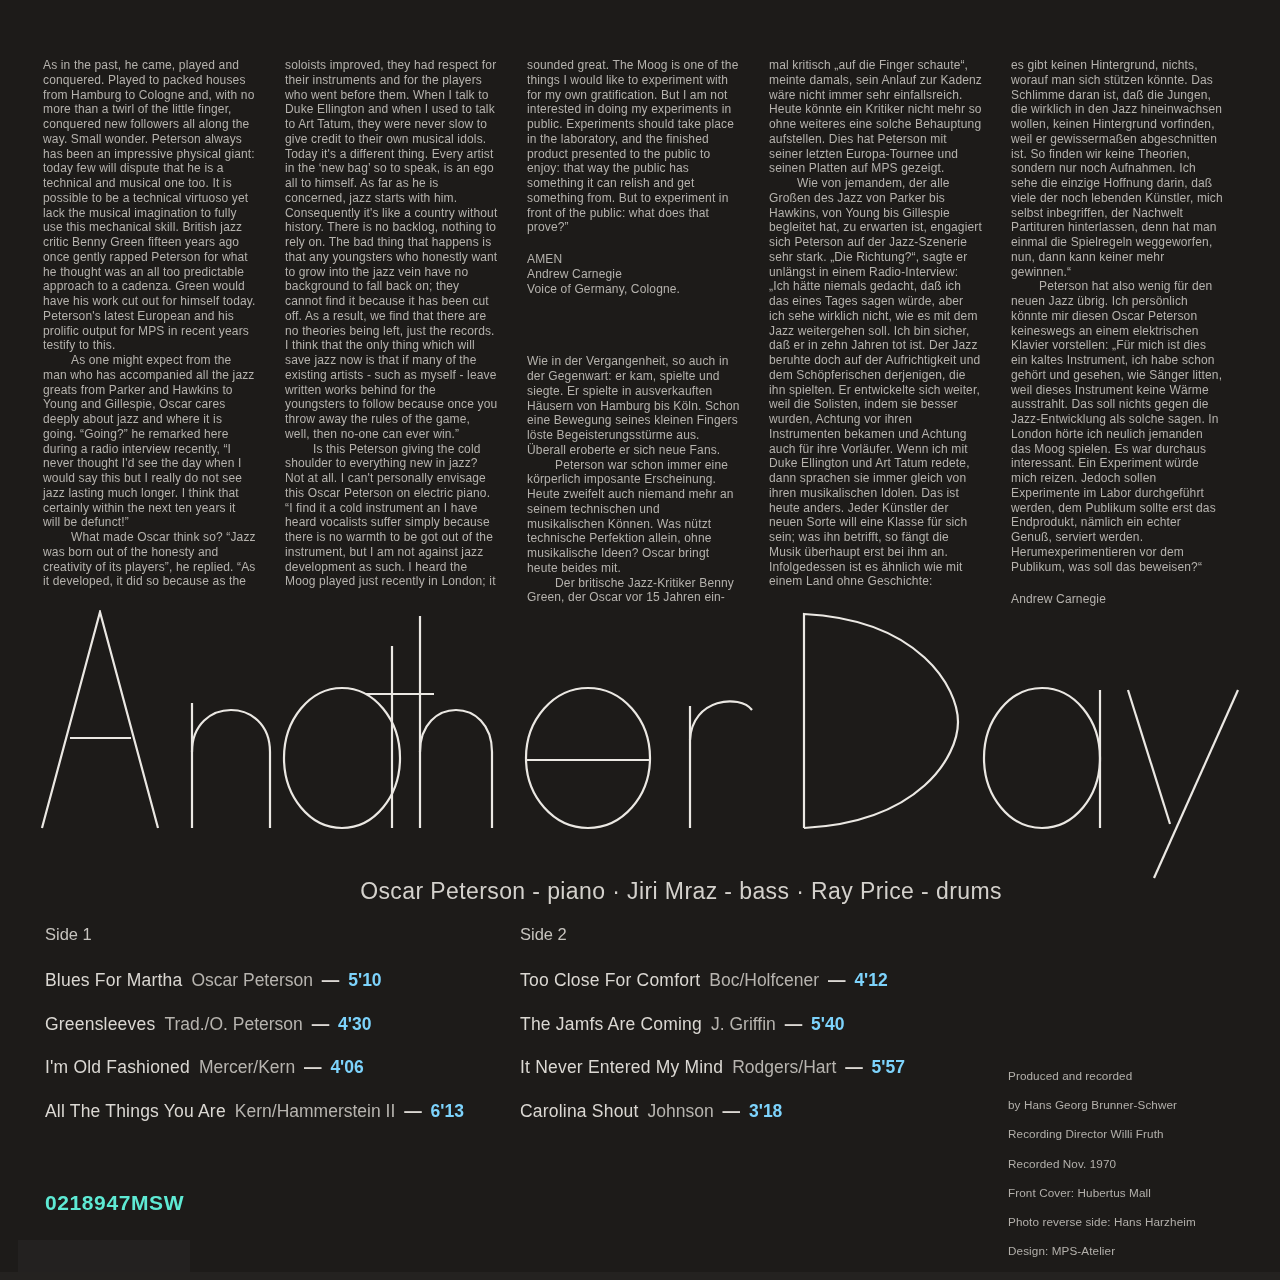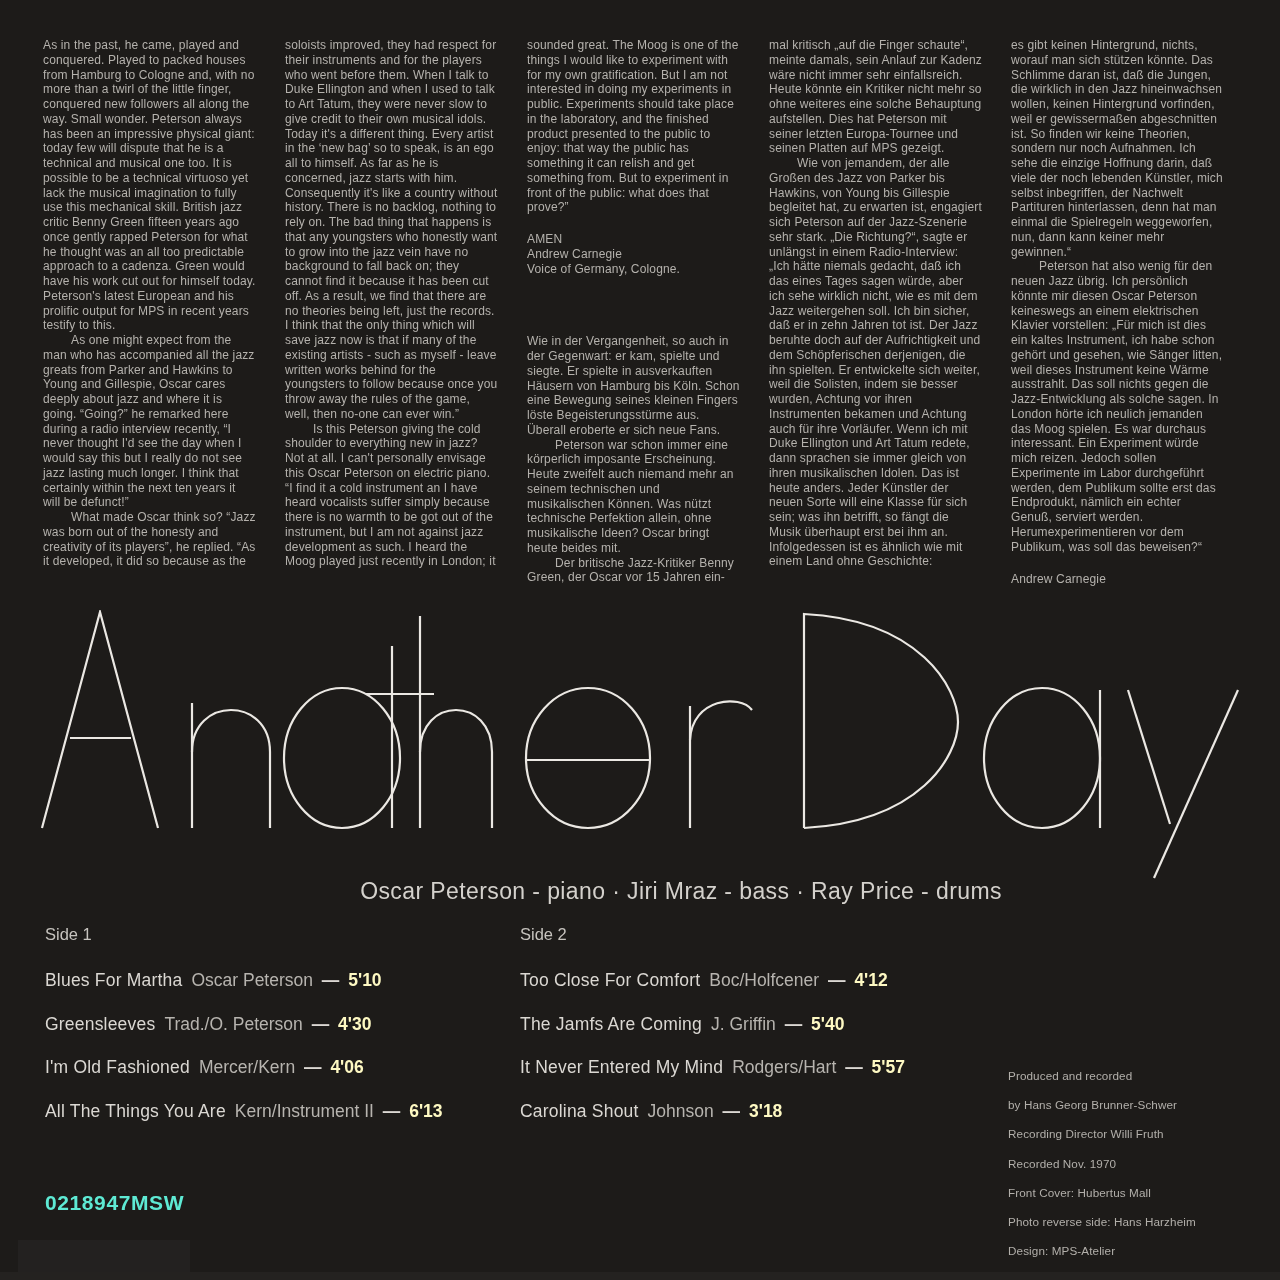--- a/index.html
+++ b/index.html
@@ -12,21 +12,21 @@
   .sleeve::after{
     content:"";position:absolute;left:0;bottom:0;width:100%;height:8px;
     background:#242220;pointer-events:none;
   }
   .bl-patch{position:absolute;left:18px;top:1240px;width:172px;height:33px;background:#232120;}
   
   .liner{
     position:absolute;left:43px;top:38px;width:1195px;
     display:flex;gap:29px;
   }
-  .col{width:213px;flex:0 0 213px;font-size:12px;line-height:14.75px;letter-spacing:.15px;}
+  .col{width:213px;flex:0 0 213px;font-size:12px;line-height:14.75px;letter-spacing:.15px;margin-top:20px;}
   .col p{margin:0;}
   .col p.indent{text-indent:28px;}
   .gap{width:100%;}
   
   .title-block{position:absolute;left:40px;top:610px;width:1200px;height:272px;}
   .title-block svg{display:block;width:1200px;height:272px;}
   .sr-only{position:absolute;width:1px;height:1px;overflow:hidden;clip:rect(0 0 0 0);white-space:nowrap;}
   
   .credits-line{
     position:absolute;left:0;top:878px;width:1266px;text-align:center;
@@ -34,21 +34,21 @@
   }
   
   .side{position:absolute;top:925px;width:470px;}
   .side-1{left:45px;}
   .side-2{left:520px;}
   .side-label{font-size:16.5px;color:#c6c3be;margin:0 0 27px 0;}
   .track{margin:0 0 24.5px 0;font-size:17.5px;line-height:19px;white-space:nowrap;}
   .t-title{font-weight:normal;color:#dbd8d3;letter-spacing:.2px;}
   .t-comp{color:#b7b4af;margin-left:9px;margin-top:24px;}
   .t-dash{color:#dbd8d3;font-weight:bold;margin:0 4px;}
-  .t-time{color:#fef9c3;font-weight:bold;}
+  .t-time{color:#7dd3fc;font-weight:bold;}
   
   .production{
     position:absolute;left:992px;top:1053px;width:250px;
     font-size:11.7px;line-height:13.2px;color:#b2afaa;letter-spacing:.1px;
   }
   .production div{margin:16px;}
   
   .catalog{
     position:absolute;left:45px;top:1191px;
     font-size:21px;font-weight:bold;letter-spacing:.6px;color:#5eead4;
@@ -129,21 +129,21 @@
   </div>
 
   <div class="credits-line">Oscar Peterson - piano · Jiri Mraz - bass · Ray Price - drums</div>
 
   <section>
     <div class="side side-1">
       <p class="side-label">Side 1</p>
     <div class="track"><span class="t-title">Blues For Martha</span><span class="t-comp">Oscar Peterson</span><span class="t-dash"> — </span><span class="t-time">5'10</span></div>
         <div class="track"><span class="t-title">Greensleeves</span><span class="t-comp">Trad./O. Peterson</span><span class="t-dash"> — </span><span class="t-time">4'30</span></div>
         <div class="track"><span class="t-title">I'm Old Fashioned</span><span class="t-comp">Mercer/Kern</span><span class="t-dash"> — </span><span class="t-time">4'06</span></div>
-        <div class="track"><span class="t-title">All The Things You Are</span><span class="t-comp">Kern/Instrument II</span><span class="t-dash"> — </span><span class="t-time">6'13</span></div>
+        <div class="track"><span class="t-title">All The Things You Are</span><span class="t-comp">Kern/Hammerstein II</span><span class="t-dash"> — </span><span class="t-time">6'13</span></div>
       </div>
     <div class="side side-2">
       <p class="side-label">Side 2</p>
     <div class="track"><span class="t-title">Too Close For Comfort</span><span class="t-comp">Boc/Holfcener</span><span class="t-dash"> — </span><span class="t-time">4'12</span></div>
         <div class="track"><span class="t-title">The Jamfs Are Coming</span><span class="t-comp">J. Griffin</span><span class="t-dash"> — </span><span class="t-time">5'40</span></div>
         <div class="track"><span class="t-title">It Never Entered My Mind</span><span class="t-comp">Rodgers/Hart</span><span class="t-dash"> — </span><span class="t-time">5'57</span></div>
         <div class="track"><span class="t-title">Carolina Shout</span><span class="t-comp">Johnson</span><span class="t-dash"> — </span><span class="t-time">3'18</span></div>
       </div>
   </section>
 

